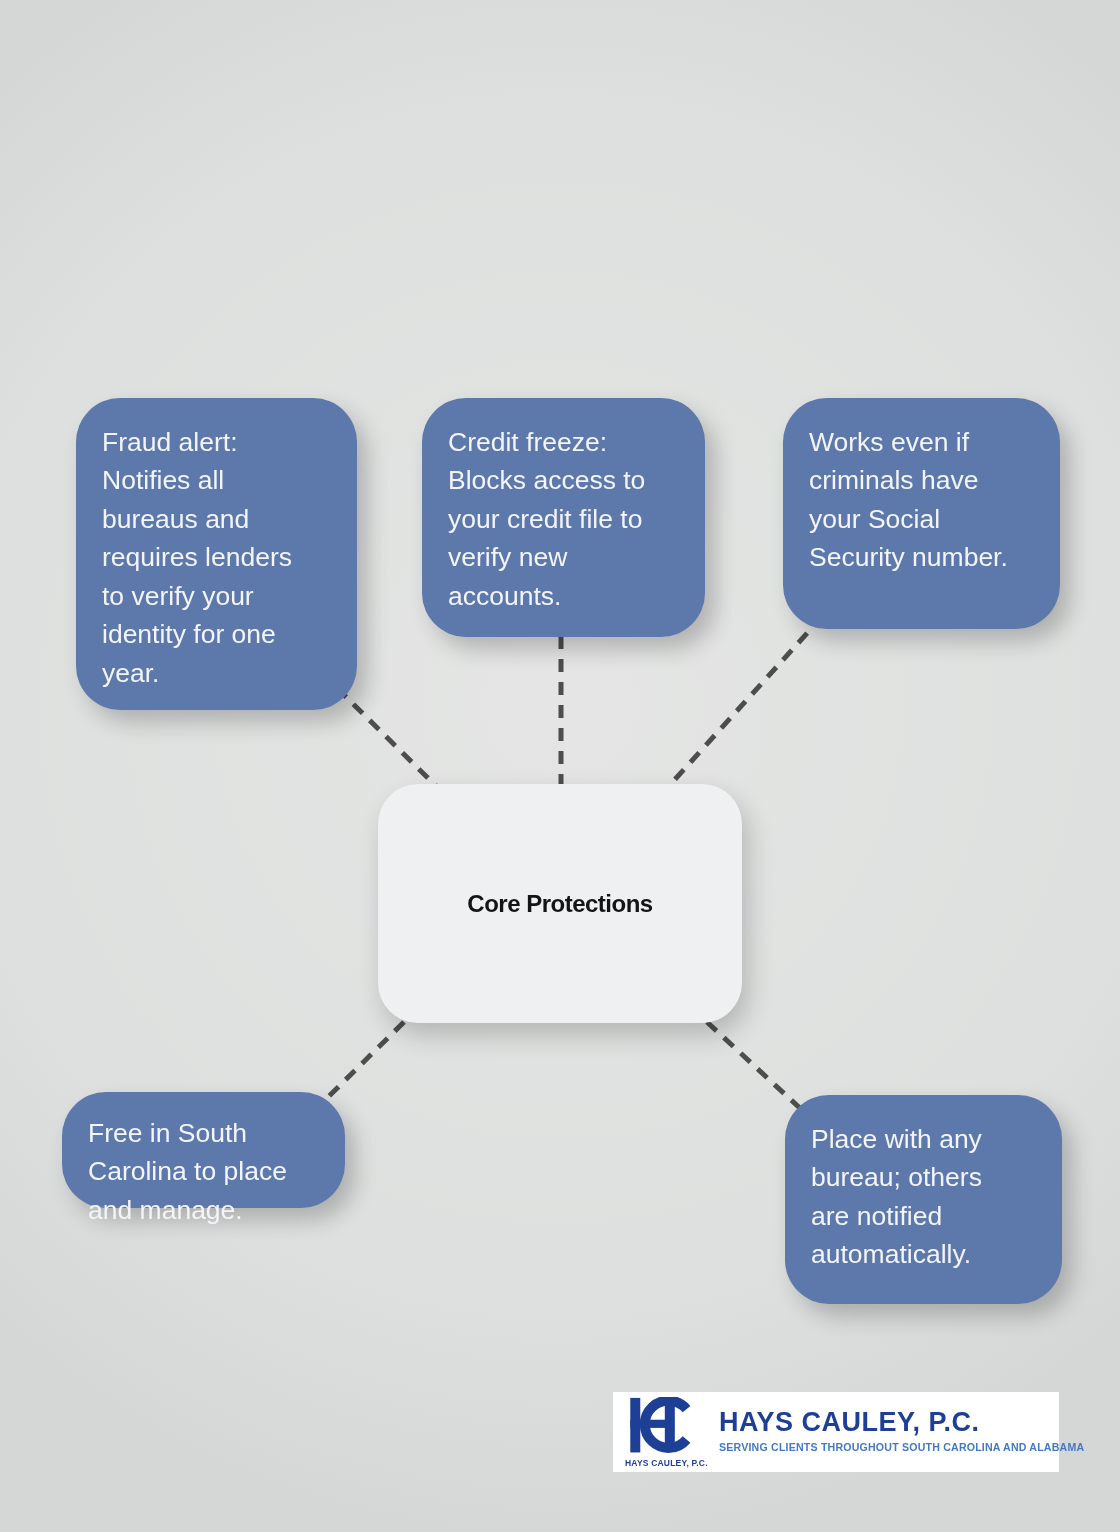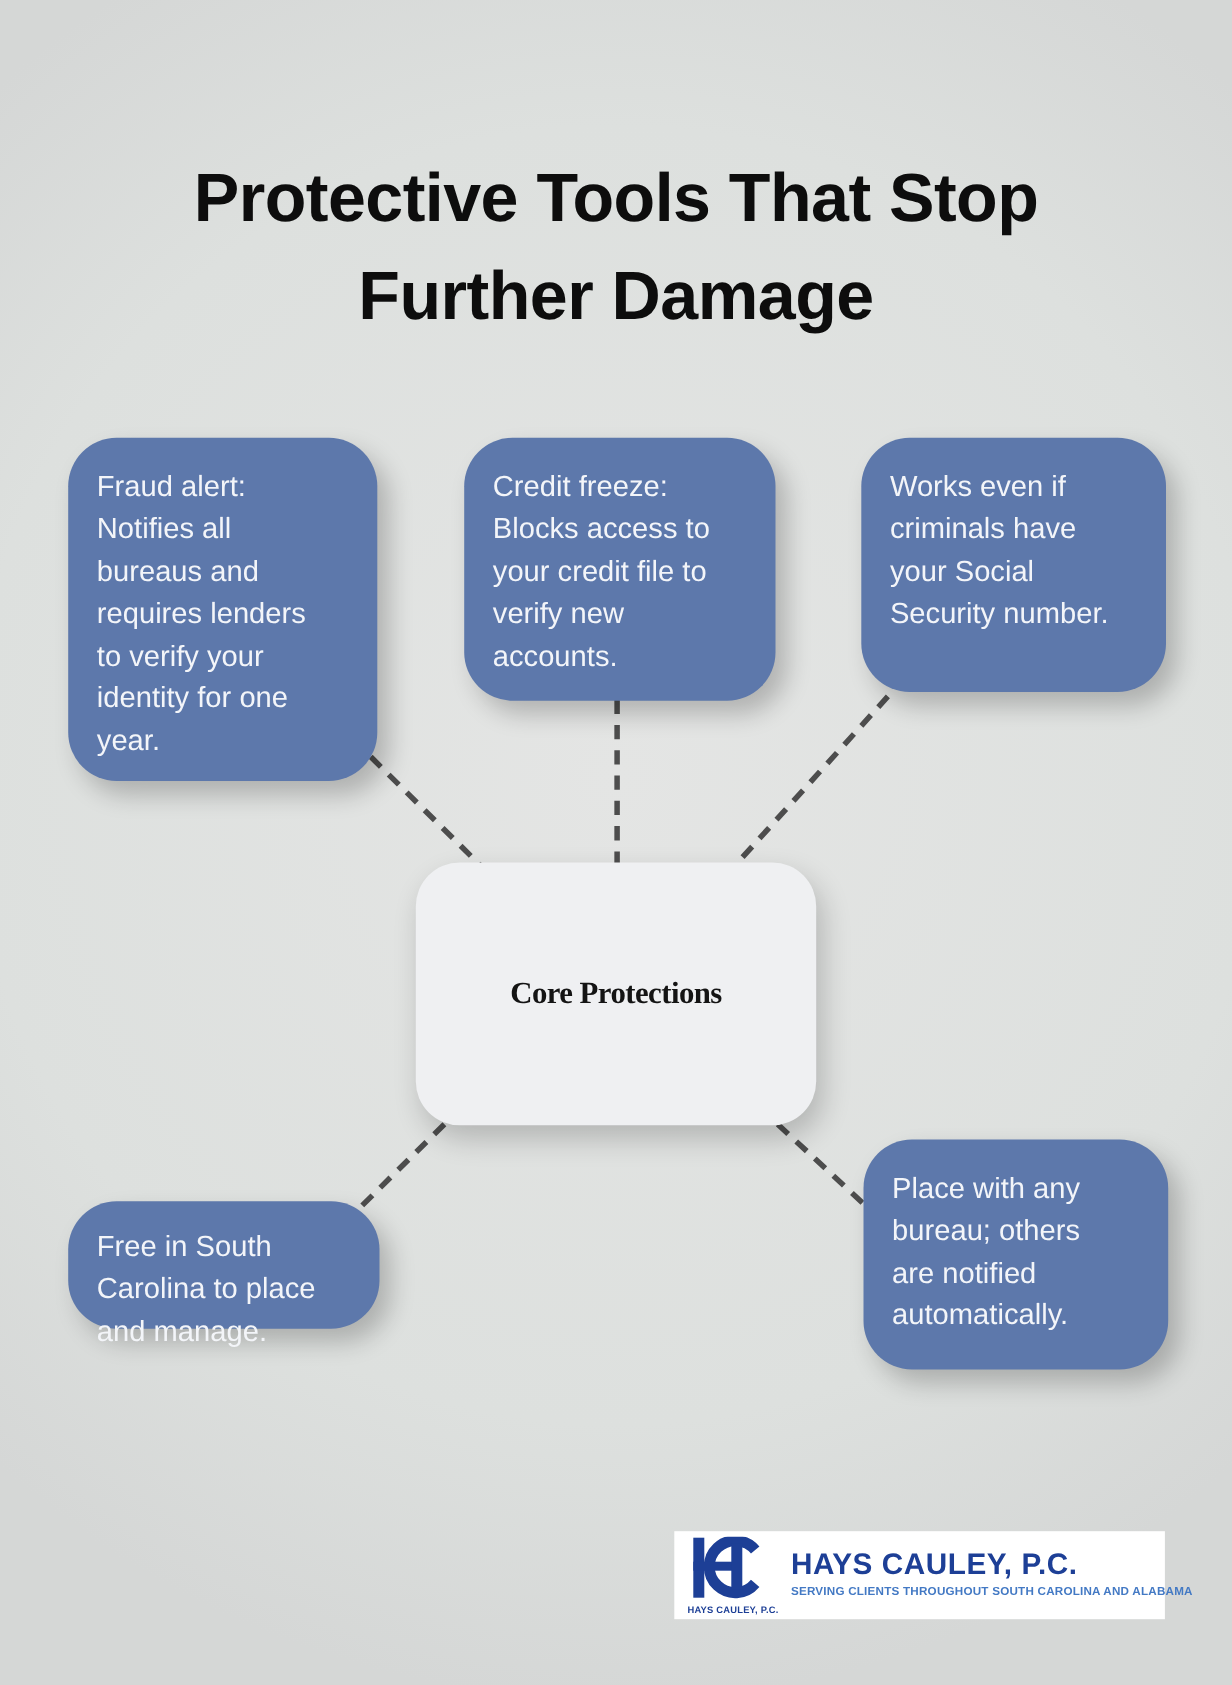--- a/index.html
+++ b/index.html
@@ -44,44 +44,43 @@
     background: var(--nodeBlue);
     color: var(--nodeText);
     border-radius: 44px;
     font-size: 26.5px;
     line-height: 1.45;
     padding: 25px 26px;
     box-sizing: border-box;
     white-space: pre-line;
     box-shadow: 10px 12px 22px rgba(0,0,0,0.22);
   }
-  .node-1 { left: 62px;  top: 398px;  width: 281px; height: 312px; }
+  .node-1 { left: 76px;  top: 398px;  width: 281px; height: 312px; }
   .node-2 { left: 422px; top: 398px;  width: 283px; height: 239px; }
   .node-3 { left: 783px; top: 398px;  width: 277px; height: 231px; }
   .node-4 { left: 62px;  top: 1092px; width: 283px; height: 116px; padding-top: 22px; }
-  .node-5 { left: 785px; top: 1036px; width: 277px; height: 209px; }
+  .node-5 { left: 785px; top: 1095px; width: 277px; height: 209px; }
   .center-node {
     position: absolute;
     left: 378px;
     top: 784px;
     width: 364px;
     height: 239px;
     background: var(--centerBg);
     border-radius: 40px;
     box-shadow: 6px 12px 26px rgba(0,0,0,0.20);
     display: flex;
     align-items: center;
     justify-content: center;
   }
   .center-label {
-    font-size: 28px;
+    font-size: 24px;
     font-weight: 800;
     color: var(--centerText);
     letter-spacing: -0.5px;
-    font-family: Liberation Serif, serif;
   }
   .logo-panel {
     position: absolute;
     left: 613px;
     top: 1392px;
     width: 446px;
     height: 80px;
     background: var(--logoPanel);
     display: flex;
     align-items: center;
@@ -124,22 +123,20 @@
     letter-spacing: 0.2px;
     margin-top: 3px;
     white-space: nowrap;
   }
 </style>
 </head>
 <body>
 
 <div class="canvas">
 
-  <h1 class="title">Protective Tools That Stop
-Further Damage</h1>
 
   <svg class="connectors" viewBox="0 0 1120 1532" xmlns="http://www.w3.org/2000/svg">
     <line x1="337" y1="688" x2="437" y2="787"></line>
     <line x1="561" y1="636" x2="561" y2="786"></line>
     <line x1="838" y1="599" x2="669" y2="786"></line>
     <line x1="404" y1="1022" x2="316" y2="1109"></line>
     <line x1="707" y1="1022" x2="803" y2="1111"></line>
   </svg>
 
   <div class="node node-1">Fraud alert:

